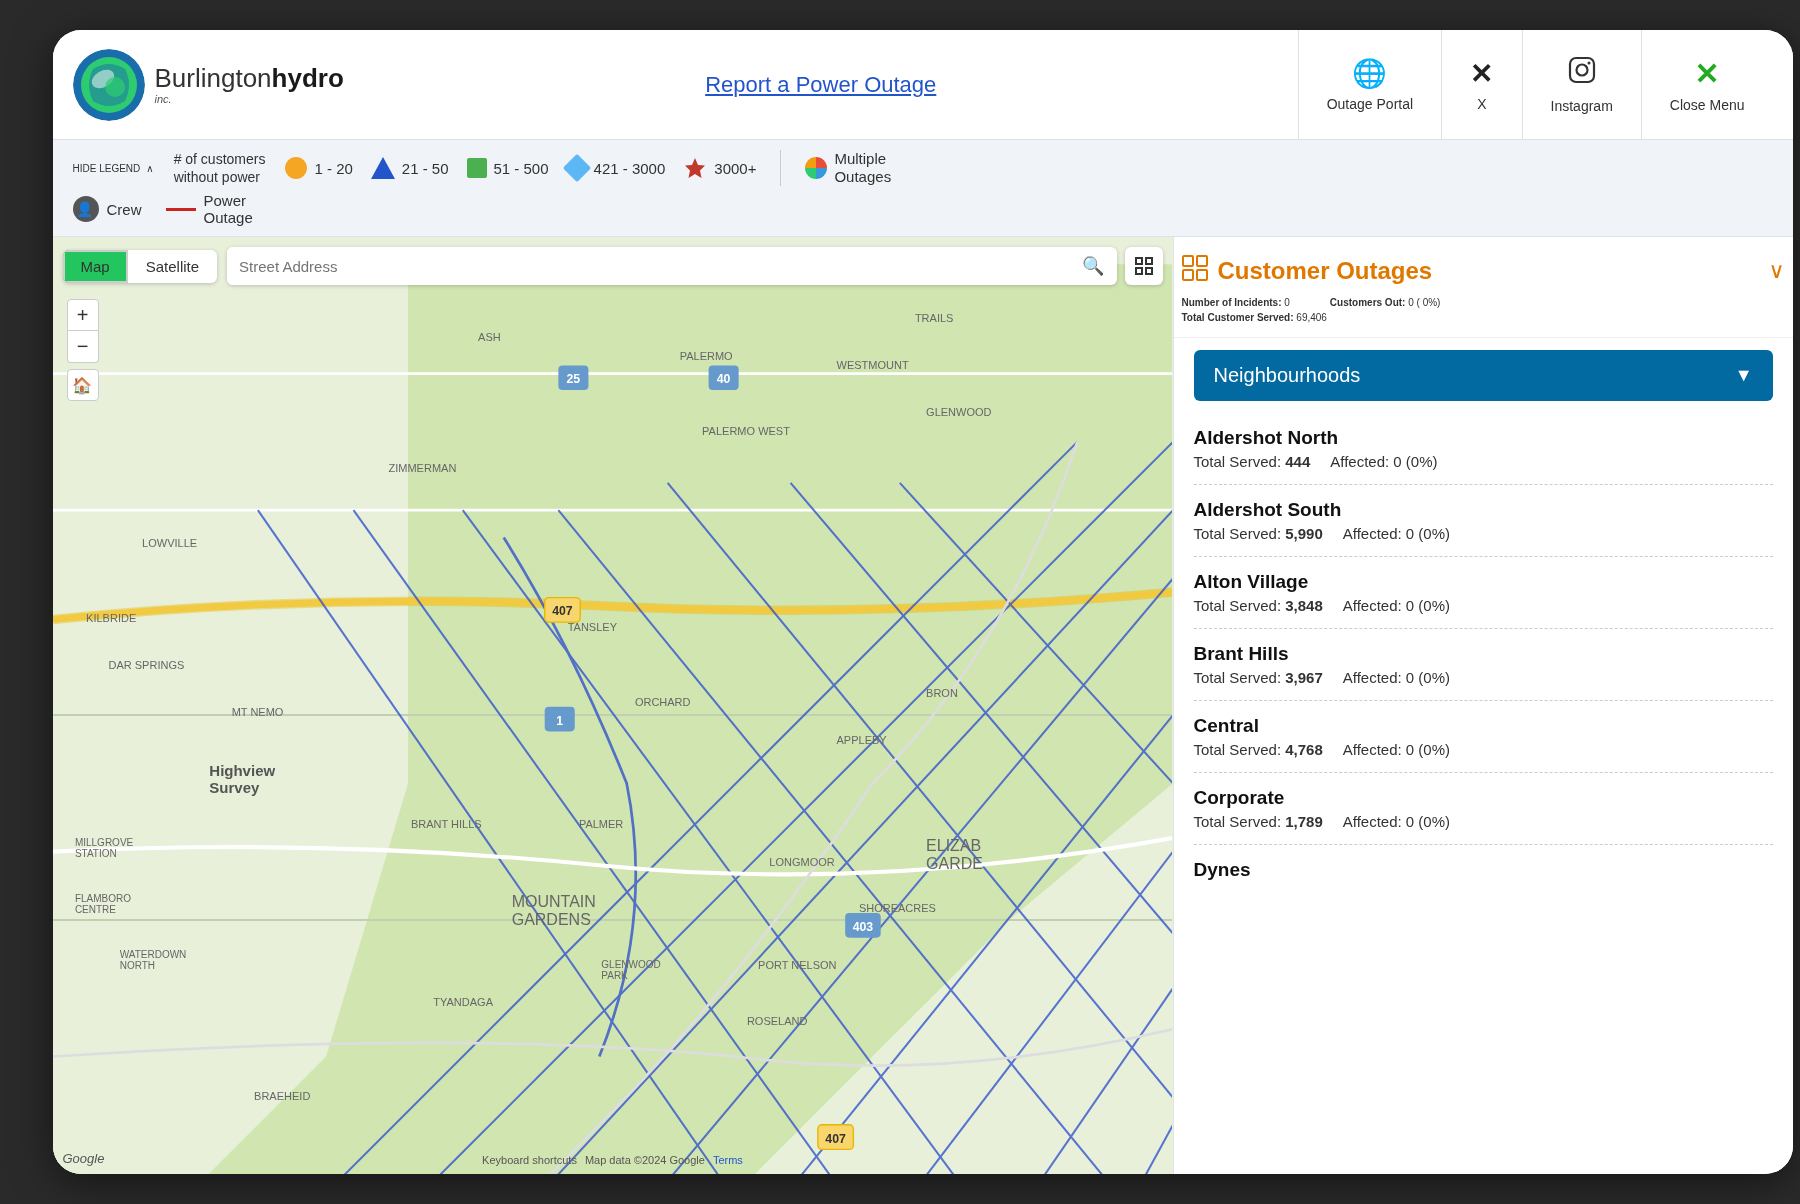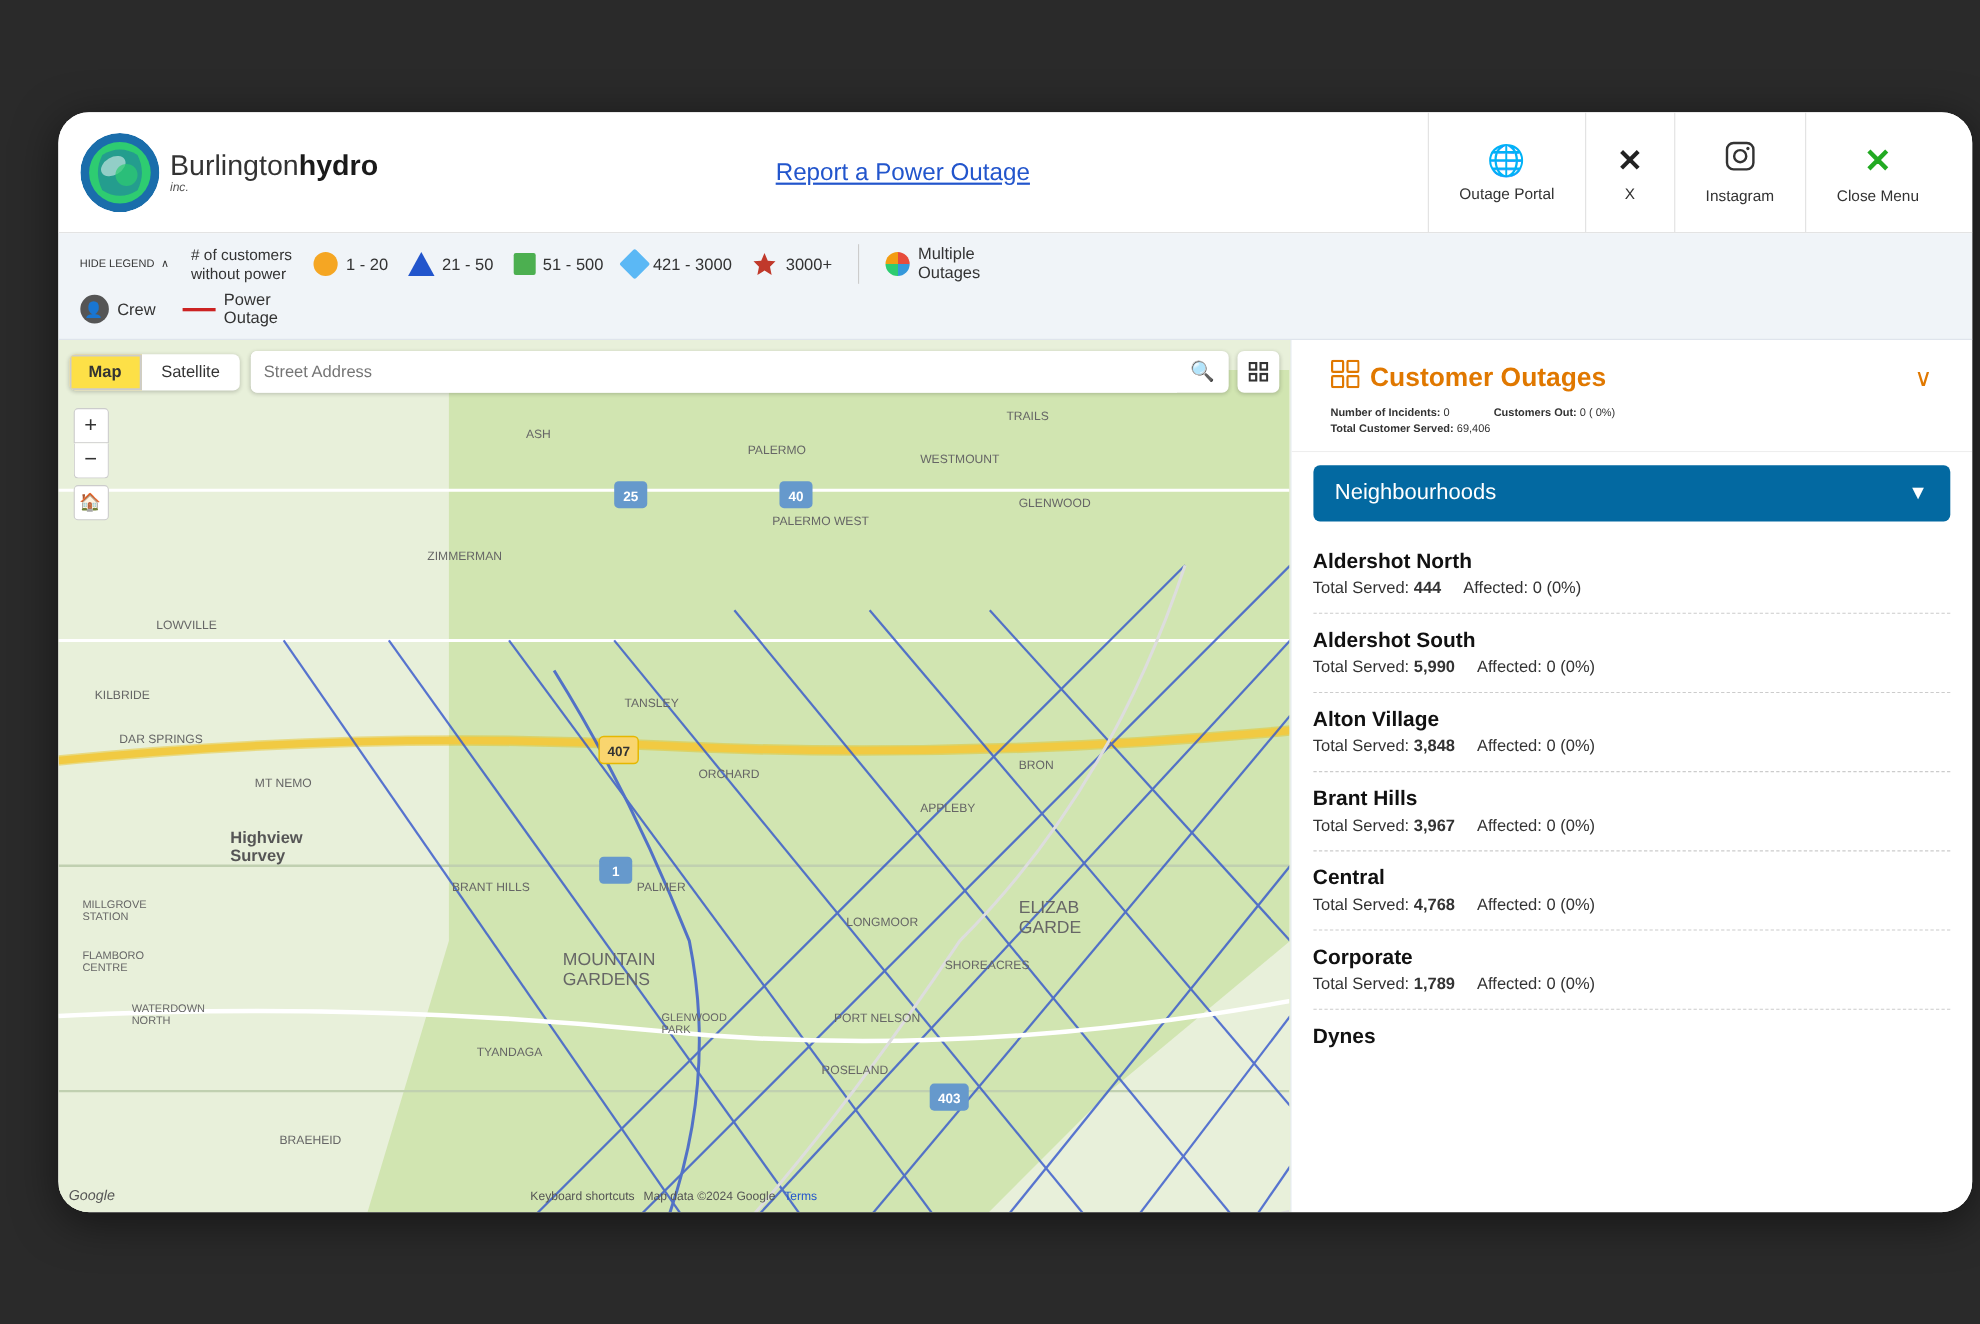--- a/index.html
+++ b/index.html
@@ -6,21 +6,21 @@
     body {
       background: #2a2a2a;
       display: flex;
       justify-content: center;
       align-items: center;
       min-height: 100vh;
       font-family: -apple-system, BlinkMacSystemFont, 'Segoe UI', Arial, sans-serif;
     }
     .app-frame {
       width: 1740px;
-      height: 1000px;
+      height: 1144px;
       background: #fff;
       border-radius: 28px;
       overflow: hidden;
       box-shadow: 0 8px 40px rgba(0,0,0,0.5);
       display: flex;
       flex-direction: column;
       margin-left: 45px;
     }
 
     
@@ -212,22 +212,22 @@
     }
     .map-type-btn {
       padding: 8px 18px;
       font-size: 15px;
       cursor: pointer;
       border: none;
       background: transparent;
       color: #333;
     }
     .map-type-btn.active {
-      background: #fde047;
-      font-weight: 700;
+      background: #22c55e;
+      font-weight: 400;
       box-shadow: inset 0 0 0 2px #ccc;
     }
     .map-search {
       flex: 1;
       margin-left: 10px;
       display: flex;
       background: #fff;
       border-radius: 6px;
       overflow: hidden;
       box-shadow: 0 1px 4px rgba(0,0,0,0.2);
@@ -345,21 +345,21 @@
     .right-panel {
       width: 620px;
       flex-shrink: 0;
       border-left: 1px solid #dde3ea;
       display: flex;
       flex-direction: column;
       background: #fff;
       overflow-y: auto;
     }
     .panel-header {
-      padding: 18px 36px 10px;
+      padding: 18px 8px 10px;
       border-bottom: 1px solid #eee;
     }
     .panel-title-row {
       display: flex;
       align-items: center;
       justify-content: space-between;
     }
     .panel-title {
       display: flex;
       align-items: center;

